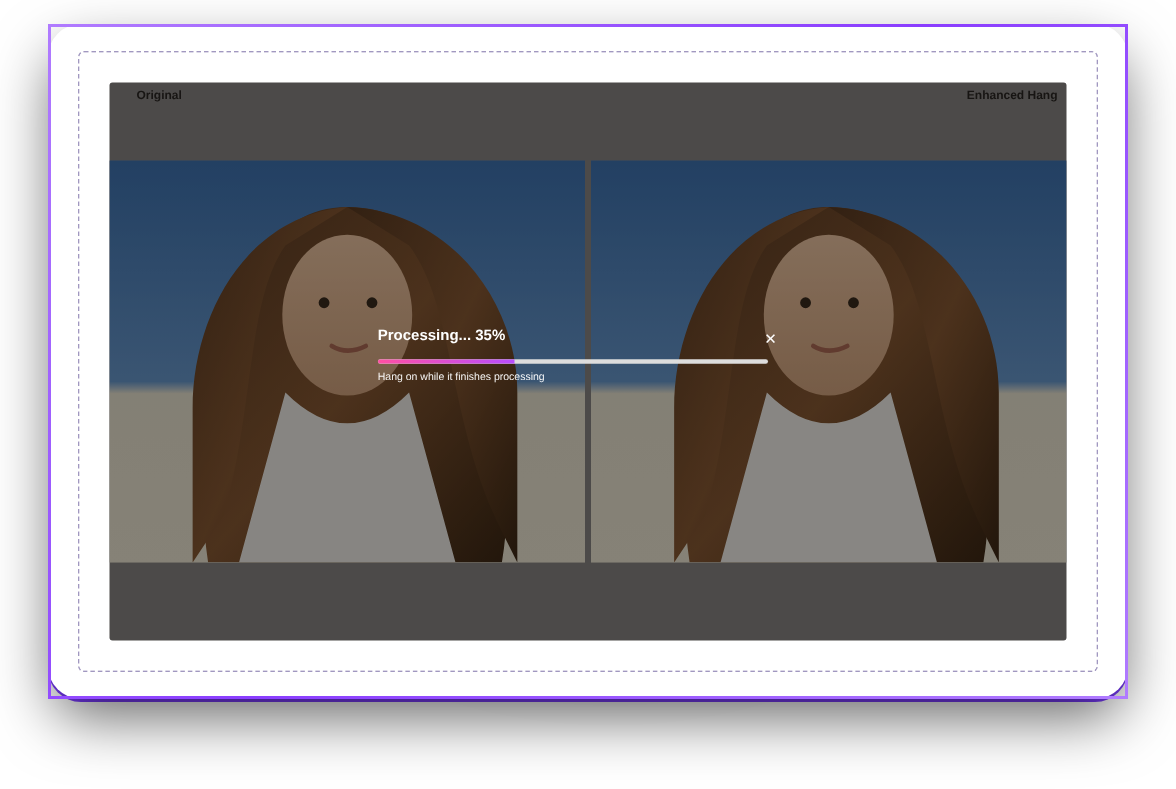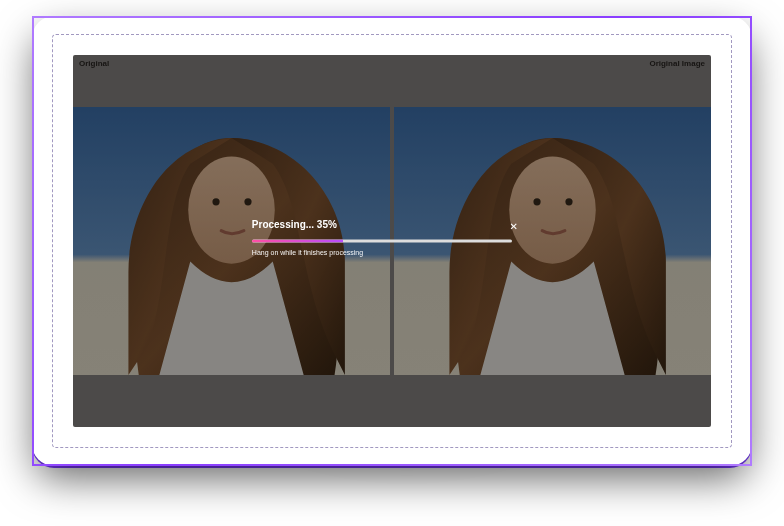--- a/index.html
+++ b/index.html
@@ -42,20 +42,21 @@
     filter: brightness(.55);
     border-radius: 2px;
   }
   
   .hdr {
     position: absolute;
     top: 4px;
     font-size: 8px;
     font-weight: 600;
     color: #2a2623;
+    margin-left: 12px;
   }
   .hdr.left { left: 6px; }
   .hdr.right { right: 6px; }
   
   .panes {
     position: absolute;
     left: 0; right: 0;
     top: 52px;
     bottom: 52px;
     display: flex;
@@ -137,21 +138,21 @@
 </style>
 </head>
 <body>
 
 <div class="glow"></div>
 <div class="outer-frame">
   <div class="dashed">
 
     <div class="app">
       <span class="hdr left">Original</span>
-      <span class="hdr right">Original Image</span>
+      <span class="hdr right">Enhanced Hang</span>
 
       <div class="panes">
         <div class="pane">
           <svg class="portrait" viewBox="0 0 320 260" preserveAspectRatio="xMidYMid slice">
             <defs>
               <linearGradient id="sky1" x1="0" y1="0" x2="0" y2="1">
                 <stop offset="0" stop-color="#3f74b3"></stop>
                   <stop offset=".55" stop-color="#6a9bd0"></stop>
                 <stop offset=".58" stop-color="#efe8d4"></stop>
                   <stop offset="1" stop-color="#f3ecd8"></stop>

